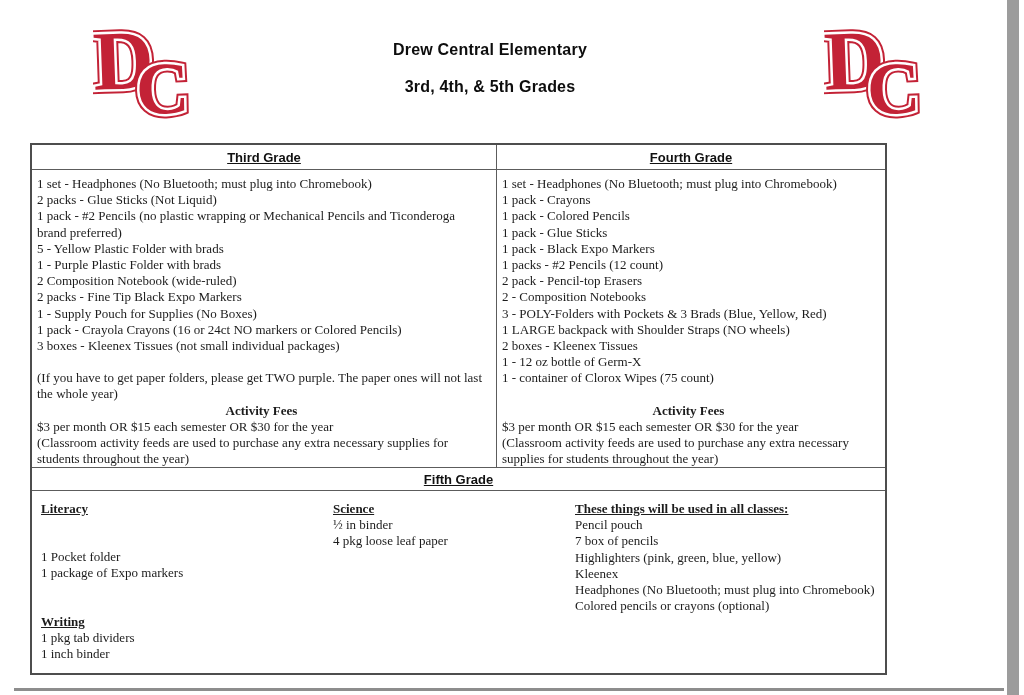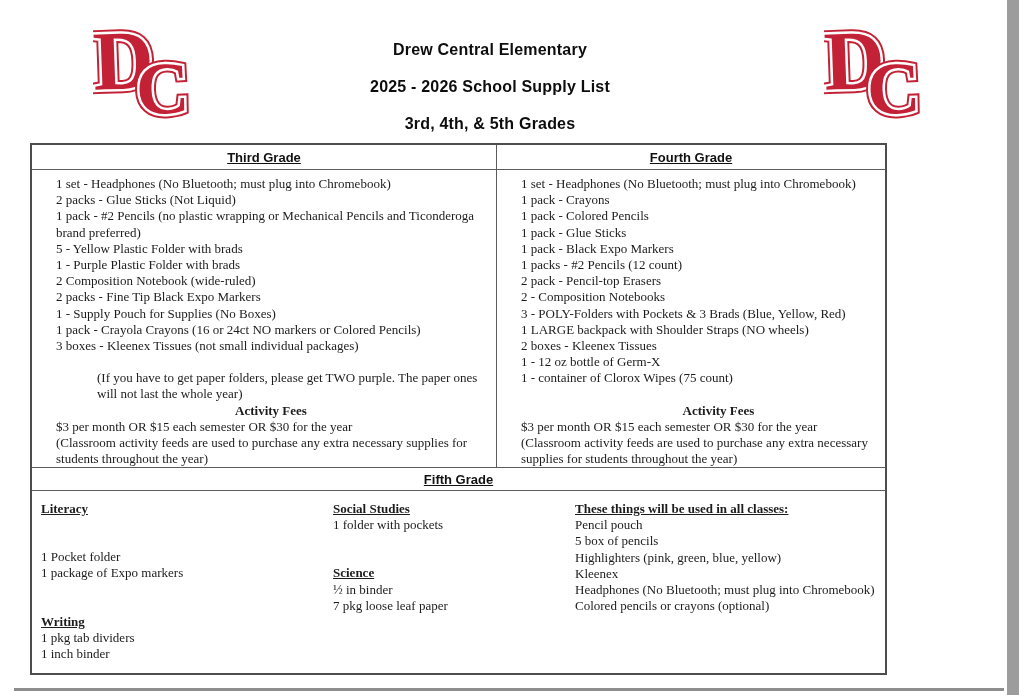--- a/index.html
+++ b/index.html
@@ -40,27 +40,27 @@
   .grade-head-row { border-bottom: 1.5px solid #5c5c5c; }
   .grade-head {
     text-align: center; padding: 5px 0 4px;
     font-family: "Liberation Sans", sans-serif;
     font-weight: bold; font-size: 13px;
     text-decoration: underline; color: #111;
   }
   .cell-divider { border-right: 1.5px solid #5c5c5c; }
   .grade-body-row { border-bottom: 1.5px solid #5c5c5c; height: 297px; }
   .grade-cell {
-    padding: 6px 10px 0 24px;
+    padding: 6px 10px 0 5px;
     font-size: 13px; line-height: 16.2px;
     box-sizing: border-box;
     font-family: Liberation Serif, serif;
   }
   .lines { white-space: pre-line; }
-  .gap-1 { margin-top: 16px; margin-left: 41px; }
+  .gap-1 { margin-top: 16px; }
   .bold { font-weight: bold; text-align: center; }
 
   .fifth-head-row { border-bottom: 1.5px solid #5c5c5c; }
   .fifth-head {
     text-align: center; padding: 4px 16px 3px;
     font-family: "Liberation Sans", sans-serif;
     font-weight: bold; font-size: 13px;
     text-decoration: underline; color: #111;
   }
   .fifth-body {
@@ -106,21 +106,20 @@
       <text x="0" y="76" font-size="84" fill="#C32236">D</text>
       <text x="42" y="102" font-size="74" fill="none" stroke="#C32236" stroke-width="9">C</text>
       <text x="42" y="102" font-size="74" fill="none" stroke="#ffffff" stroke-width="5">C</text>
       <text x="42" y="102" font-size="74" fill="#C32236">C</text>
     </g>
   </svg>
 </div>
 
 <div class="page-title">
   <div>Drew Central Elementary</div>
-  <div>2025 - 2026 School Supply List</div>
   <div>3rd, 4th, &amp; 5th Grades</div>
 </div>
 
 <div class="supply-table">
 
   <div class="two-col grade-head-row">
     <div class="grade-head cell-divider">Third Grade</div>
     <div class="grade-head">Fourth Grade</div>
   </div>
 
@@ -175,34 +174,30 @@
 1 package of Expo markers</div>
       </div>
       <div class="section">
         <div class="section-title">Writing</div>
         <div class="lines">1 pkg tab dividers
 1 inch binder</div>
       </div>
     </div>
     <div>
       <div class="section">
-        <div class="section-title">Social Studies</div>
-        <div class="lines">1 folder with pockets</div>
-      </div>
-      <div class="section">
         <div class="section-title">Science</div>
         <div class="lines">½ in binder
-7 pkg loose leaf paper</div>
+4 pkg loose leaf paper</div>
       </div>
     </div>
     <div>
       <div class="section">
         <div class="section-title">These things will be used in all classes:</div>
         <div class="lines">Pencil pouch
-5 box of pencils
+7 box of pencils
 Highlighters (pink, green, blue, yellow)
 Kleenex
 Headphones (No Bluetooth; must plug into Chromebook)
 Colored pencils or crayons (optional)</div>
       </div>
     </div>
   </div>
 
 </div>
 

